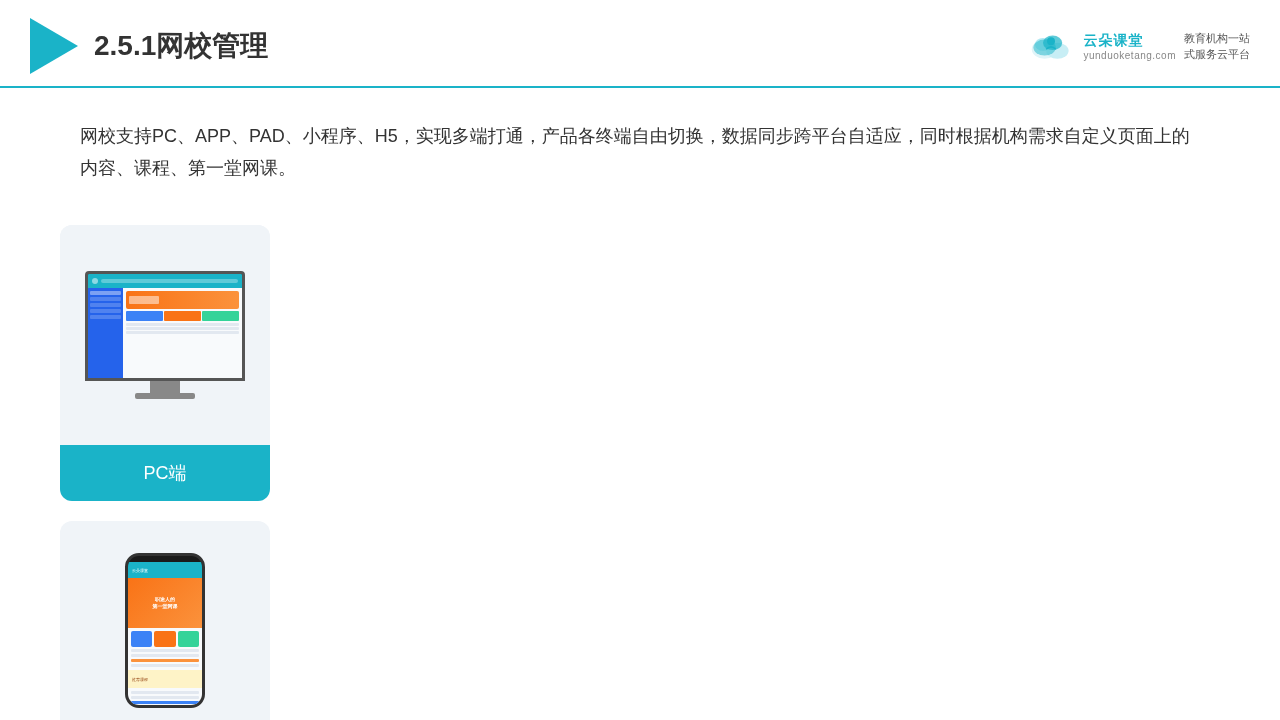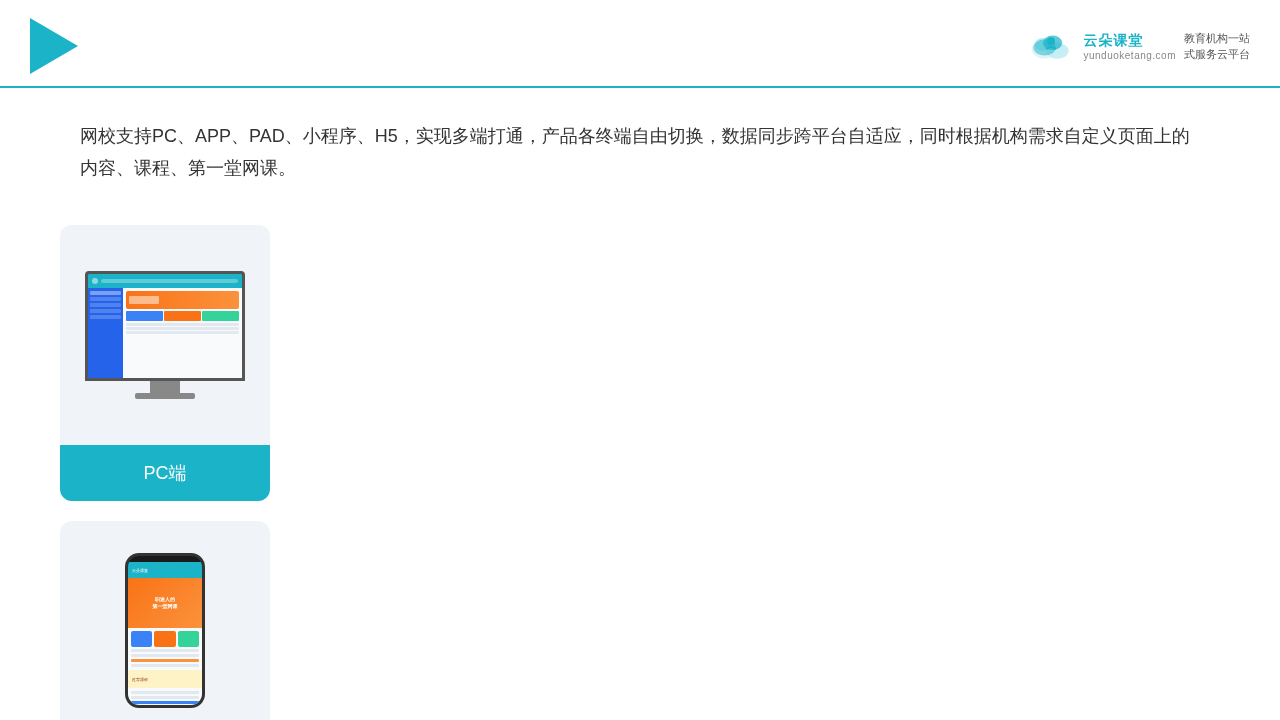--- a/index.html
+++ b/index.html
@@ -238,20 +238,21 @@
       width: 75px;
       height: 150px;
     }
   </style>
 </head>
 <body>
 
 <div class="header">
   <div class="header-left">
     <div class="logo-triangle"></div>
+    <h1 class="page-title">2.5.1网校管理</h1>
   </div>
   <div class="brand-container">
     <div class="brand-row">
 
       <svg class="cloud-icon" viewBox="0 0 60 36" fill="none" xmlns="http://www.w3.org/2000/svg">
         <ellipse cx="22" cy="22" rx="16" ry="12" fill="#e0f4f8"></ellipse>
         <ellipse cx="38" cy="24" rx="14" ry="10" fill="#c8eef5"></ellipse>
         <ellipse cx="20" cy="16" rx="10" ry="8" fill="#b0e8f2"></ellipse>
         <ellipse cx="32" cy="14" rx="12" ry="9" fill="#1ab3c8" opacity="0.7"></ellipse>
         <ellipse cx="22" cy="20" rx="14" ry="10" fill="#1ab3c8" opacity="0.5"></ellipse>

